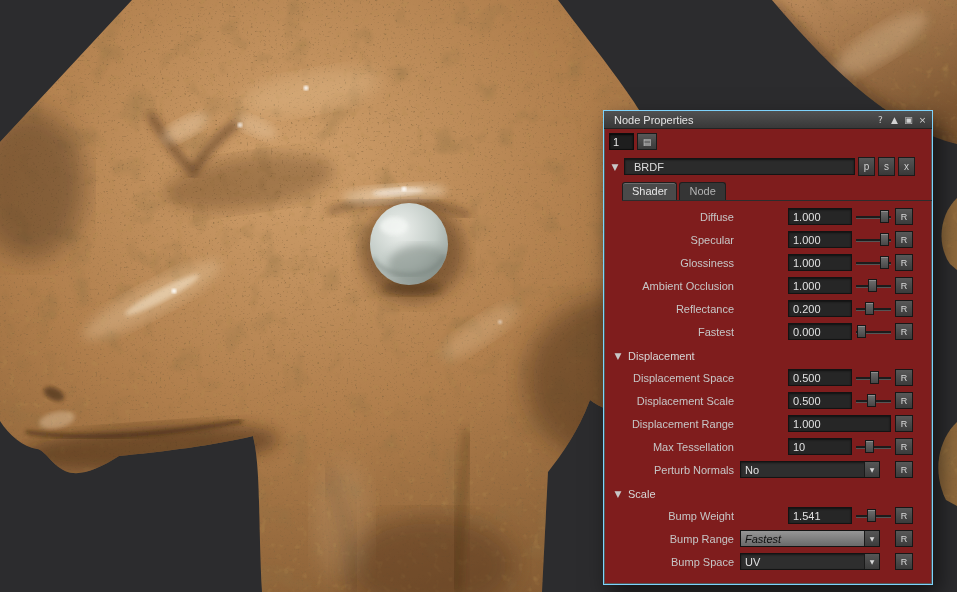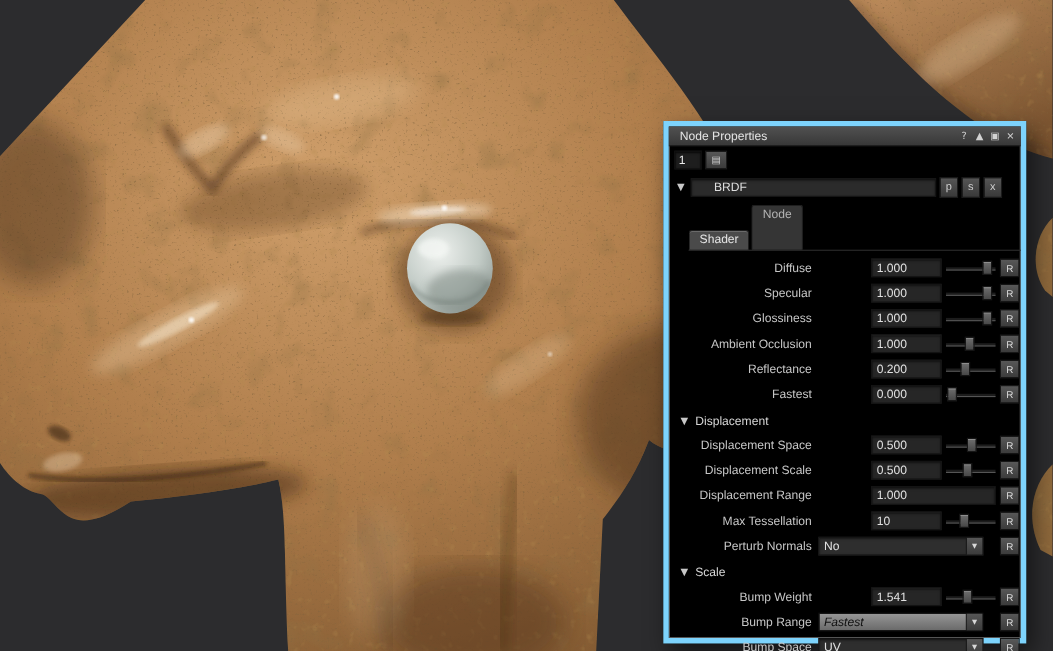--- a/index.html
+++ b/index.html
@@ -8,21 +8,21 @@
     background:#2c2c2e;
     font-family:"Liberation Sans", sans-serif;
     -webkit-font-smoothing:antialiased;
   }
   .viewport{position:absolute;inset:0;}
   .viewport svg{display:block;}
 
   
   .panel{
     position:absolute;left:603px;top:110px;width:330px;height:475px;
-    background:#000000;border:5px solid #7dd3fc;box-sizing:border-box;
+    background:#7f1d1d;border:1px solid #7dd3fc;box-sizing:border-box;
     box-shadow:inset 0 0 0 1px #565656, 6px 10px 22px rgba(0,0,0,.55);
     font-size:11px;color:#c8c8c8;
   }
   .titlebar{
     height:17px;display:flex;align-items:center;gap:1px;
     padding:0 3px 0 10px;
     background:linear-gradient(#515151,#383838);
     border-bottom:1px solid #232323;
   }
   .titlebar .title{flex:1;color:#e4e4e4;font-size:11px;white-space:nowrap;}
@@ -40,35 +40,35 @@
     height:17px;min-width:20px;box-sizing:border-box;
     background:linear-gradient(#575757,#3a3a3a);border:1px solid #1b1b1b;
     color:#cfcfcf;display:flex;align-items:center;justify-content:center;
     font-size:9px;font-family:"DejaVu Sans",sans-serif;
   }
   .brdf-row{display:flex;align-items:center;gap:3px;padding:3px 17px 0 5px;margin-top:2px;}
   .tri{width:12px;color:#c8c8c8;font-size:9px;font-family:"DejaVu Sans",sans-serif;text-align:center;}
   .name-field{
     flex:1;height:15px;background:#2b2b2b;border:1px solid #141414;
     box-shadow:inset 0 1px 2px rgba(0,0,0,.6);
-    display:flex;align-items:center;padding-left:20px;color:#dedede;
+    display:flex;align-items:center;padding-left:9px;color:#dedede;
   }
   .psx{
     width:15px;height:17px;background:linear-gradient(#555,#393939);
     border:1px solid #1b1b1b;color:#cfcfcf;font-size:10px;
     display:flex;align-items:center;justify-content:center;
   }
   .tabs{display:flex;margin:6px 0 0 18px;border-bottom:1px solid #2c2c2c;}
   .tab{
     padding:2px 9px 3px;margin-right:2px;
     background:#353535;color:#b3b3b3;
     border:1px solid #1e1e1e;border-bottom:none;border-radius:3px 3px 0 0;
   }
-  .tab.active{background:#4a4a4a;color:#e6e6e6;box-shadow:inset 0 1px 0 #6a6a6a;margin-top:23px;}
-  .props{padding:4px 1px 0 2px;}
+  .tab.active{background:#4a4a4a;color:#e6e6e6;box-shadow:inset 0 1px 0 #6a6a6a;}
+  .props{padding:4px 19px 0 2px;}
   .prow{display:flex;align-items:center;height:23px;}
   .plabel{width:128px;text-align:right;padding-right:6px;color:#c6c6c6;white-space:nowrap;}
   .vfield{
     width:58px;height:15px;background:#262626;border:1px solid #131313;
     box-shadow:inset 0 1px 2px rgba(0,0,0,.55);
     color:#e2e2e2;display:flex;align-items:center;padding-left:4px;flex:none;margin-left:48px;
   }
   .vfield.wide{width:auto;flex:1;margin-right:4px;}
   .sliderbox{flex:1;position:relative;height:17px;margin:0 4px;}
   .track{position:absolute;left:0;right:0;top:8px;height:2px;background:#1c1c1c;border-bottom:1px solid #555;}

